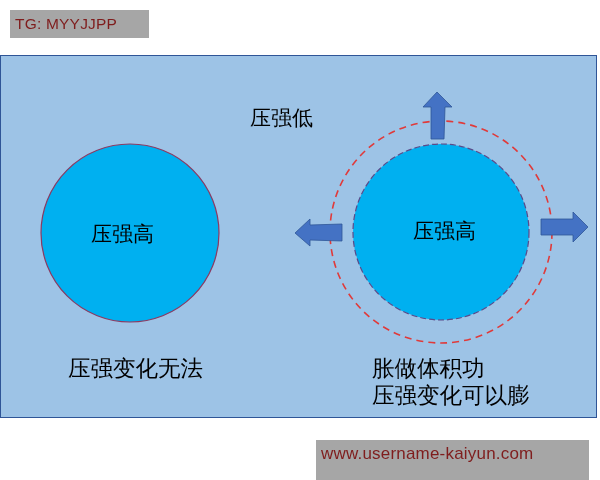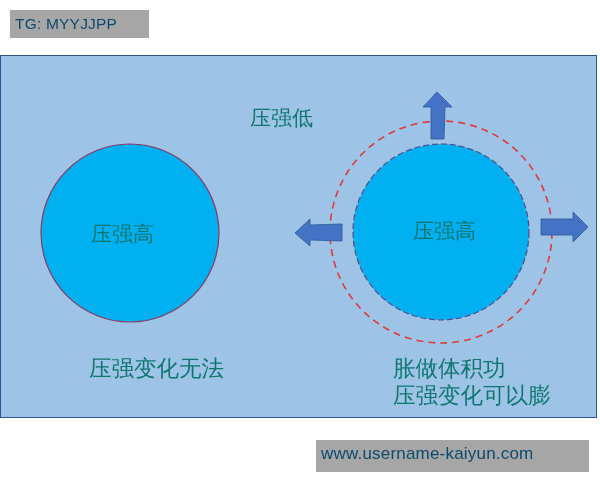--- a/index.html
+++ b/index.html
@@ -1,30 +1,30 @@
 <!DOCTYPE html>
 <html><head>
 <meta charset="utf-8">
 <style>
   html, body { margin:0; padding:0; background:#ffffff; }
   body { width:600px; height:480px; position:relative; overflow:hidden;
          font-family:"DejaVu Sans", "Liberation Sans", sans-serif; }
-  .tag { position:absolute; background:#a6a6a6; color:#0c4a6e;
+  .tag { position:absolute; background:#a6a6a6; color:#7f1d1d;
          font-family:"Liberation Sans", sans-serif; font-size:15.5px;
          line-height:28px; padding:0 8px 0 5px; letter-spacing:0.2px; }
   .tag-top { left:10px; top:10px; width:126px; height:28px; }
-  .tag-bottom { left:316px; top:440px; width:260px; height:32px; font-size:17px; }
+  .tag-bottom { left:316px; top:440px; width:260px; height:40px; font-size:17px; }
   .panel { position:absolute; left:0; top:55px; width:597px; height:363px;
            background:#9dc3e6; border:1.5px solid #2f5597; box-sizing:border-box; }
   svg.diagram { position:absolute; left:0; top:0; width:600px; height:480px; }
-  .label { position:absolute; color:#0f766e; white-space:nowrap; }
+  .label { position:absolute; color:#000000; white-space:nowrap; }
   .lbl-low { left:250px; top:104px; font-size:21px; }
   .lbl-left-circle { left:91px; top:220px; font-size:21px; }
   .lbl-right-circle { left:413px; top:217px; font-size:21px; }
-  .caption { font-size:22.5px; line-height:27px;margin-left:21px; }
+  .caption { font-size:22.5px; line-height:27px; }
   .cap-left { left:68px; top:355px; }
   .cap-right { left:372px; top:355px; }
 </style>
 </head>
 <body>
 
 <div class="tag tag-top">TG: MYYJJPP</div>
 
 <div class="panel"></div>
 

